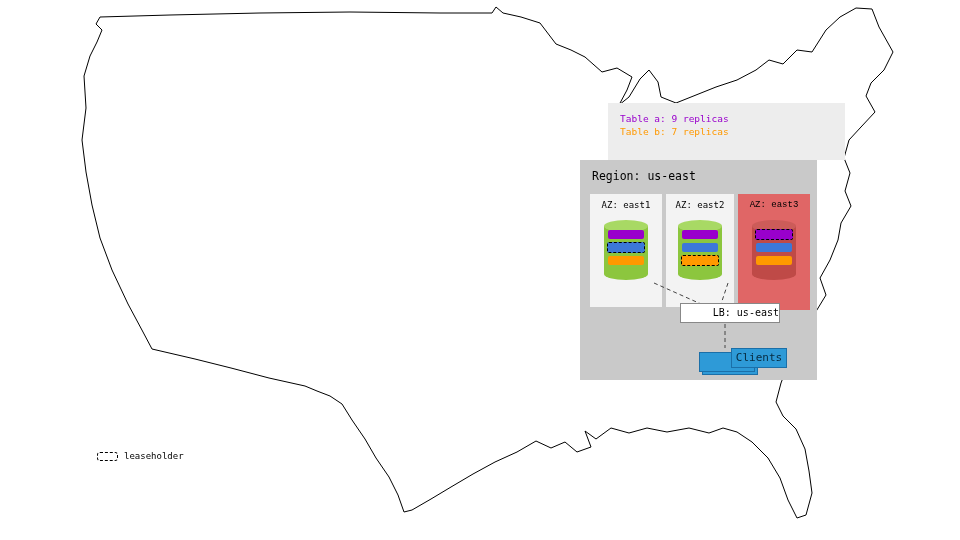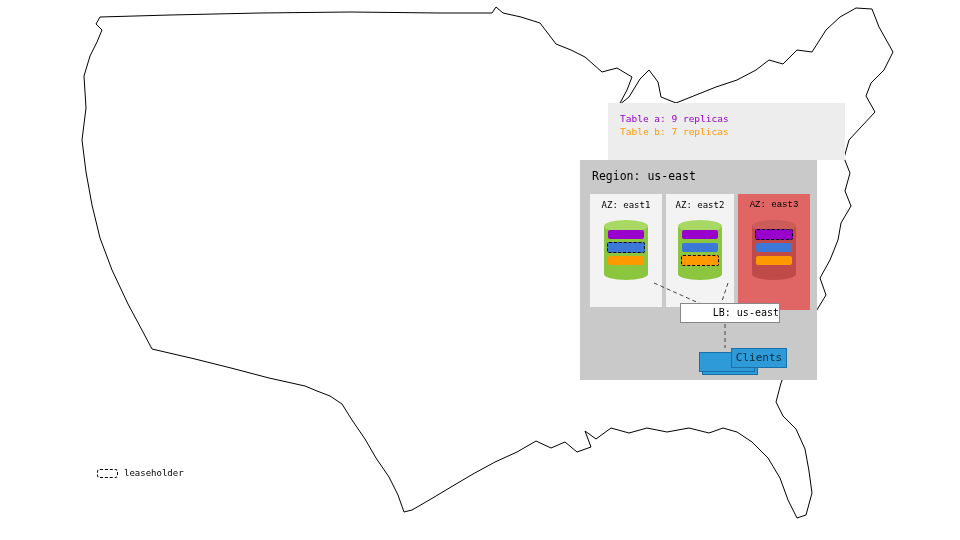--- a/index.html
+++ b/index.html
@@ -46,21 +46,21 @@
     text-align:right; z-index:6; }
 
   
   .clients { position:absolute; left:695px; top:348px; width:66px; height:28px; z-index:6; }
   .client-card { position:absolute; width:56px; height:20px; background:#2e9ad7; border:1px solid #1b6fa8; }
   .client-card.back2 { left:7px; top:7px; }
   .client-card.back1 { left:3.5px; top:3.5px; }
   .client-card.front { left:0; top:0; font-size:11px; line-height:18px; text-align:center; color:#062a3f;margin-left:36px; }
 
   
-  .lh-legend { position:absolute; left:97px; top:451px; display:flex; align-items:center; z-index:3;margin-top:17px; }
+  .lh-legend { position:absolute; left:97px; top:451px; display:flex; align-items:center; z-index:3; }
   .lh-icon { display:inline-block; width:21px; height:9px; border:1.5px dashed #000; border-radius:3px; background:transparent; }
   .lh-label { margin-left:6px; font-size:9px; color:#000; }
 </style>
 </head>
 <body>
 
 <div id="stage">
 
   <svg id="map-svg" viewBox="0 0 960 540" xmlns="http://www.w3.org/2000/svg">
     <path d="M 97,42 L 102,30 L 96,24 L 100,17

